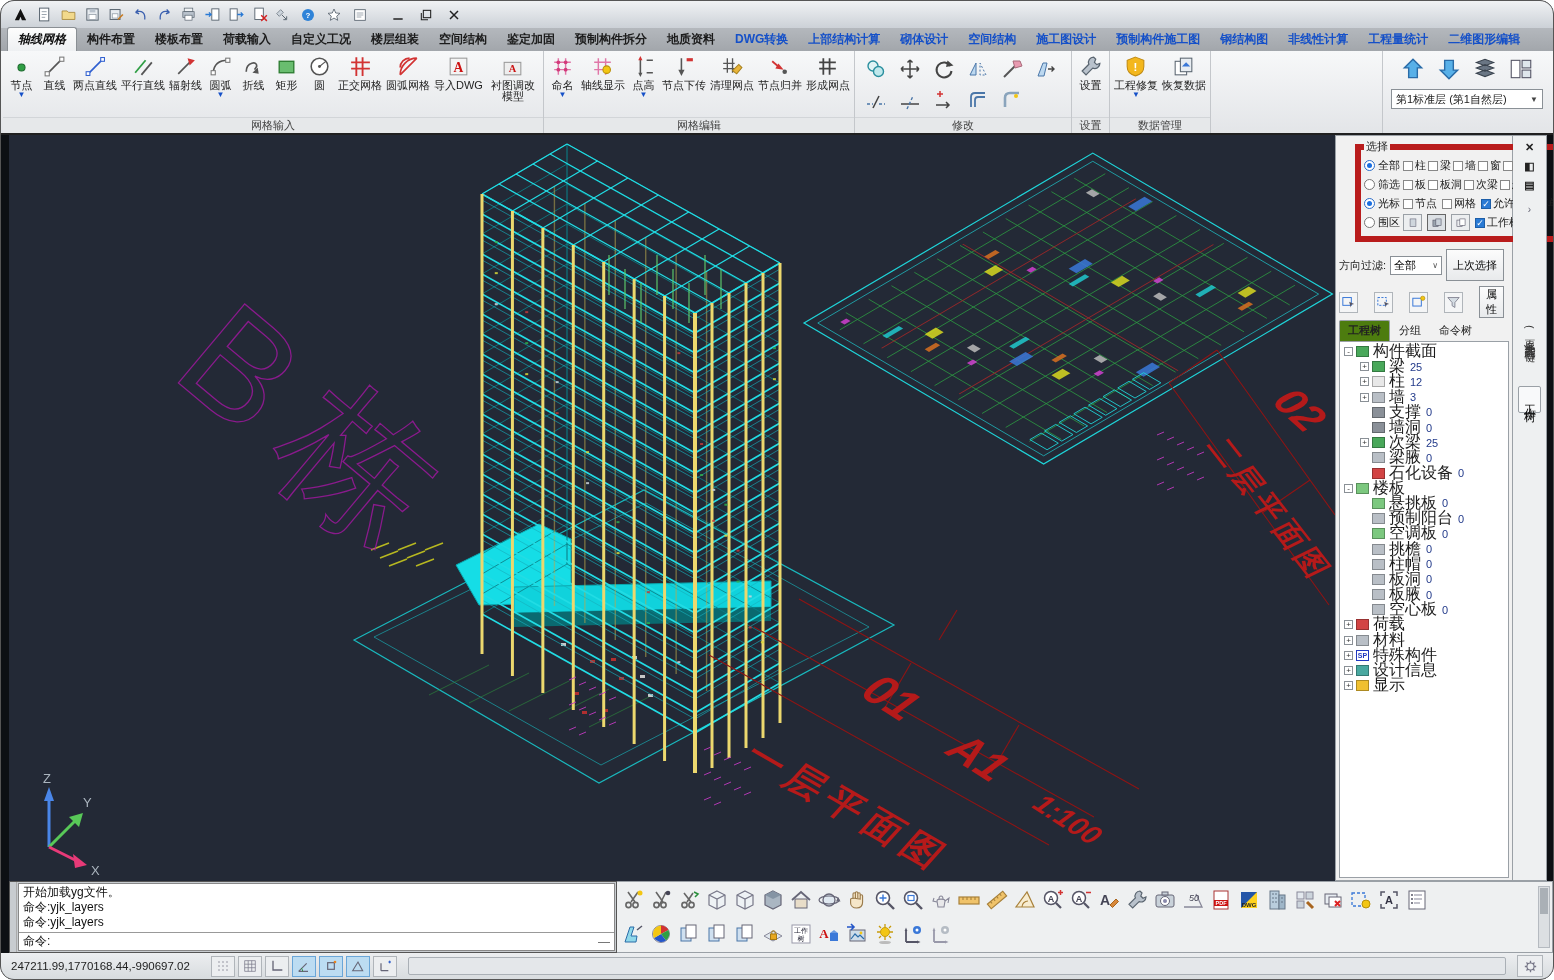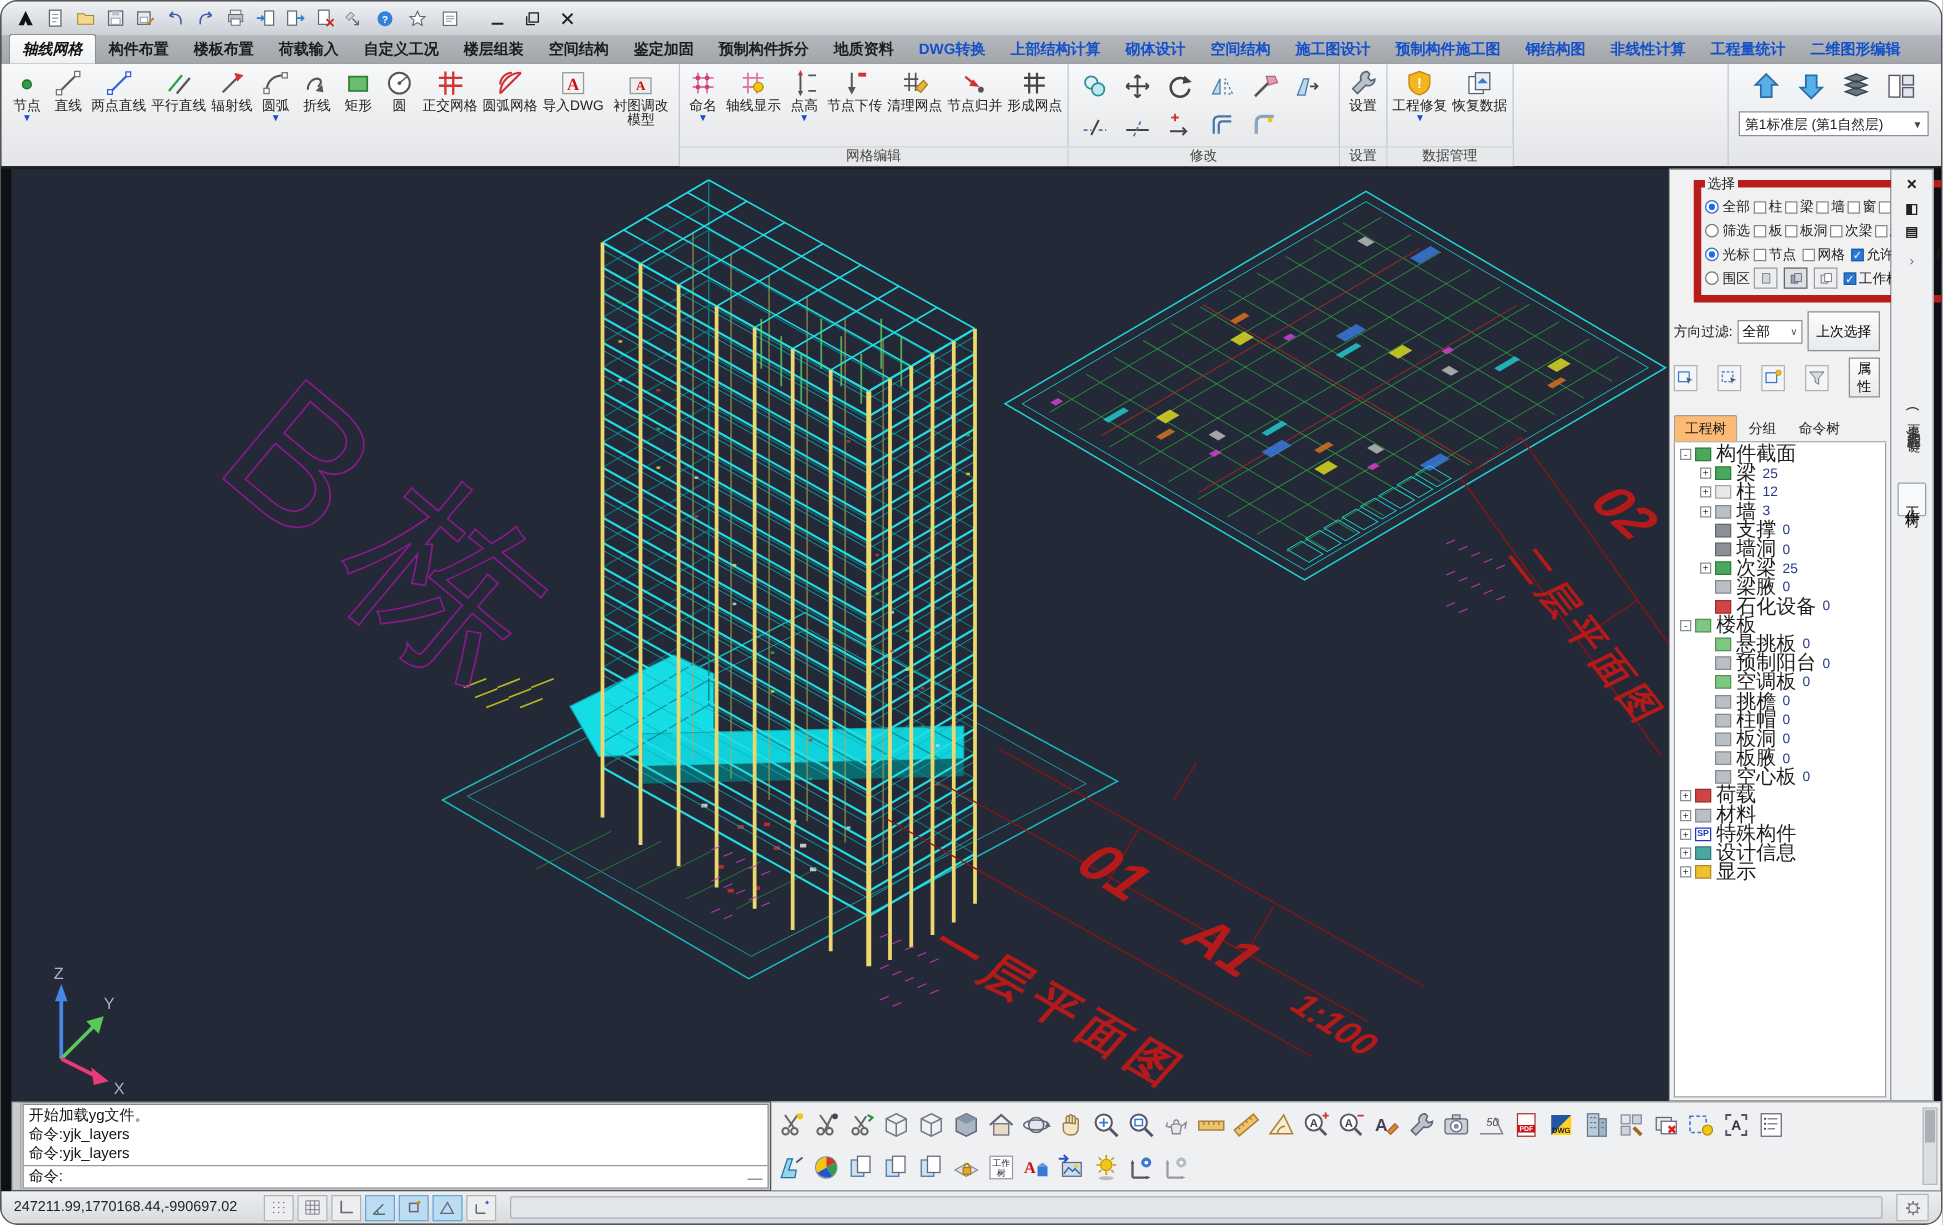--- a/index.html
+++ b/index.html
@@ -55,26 +55,26 @@
   .cbx[data-chk="true"]{background:#2a7ad4;border-color:#1d5ea8;}
   .lab{font-size:11px;color:#222;}
   .ck{display:flex;align-items:center;gap:2px;margin-right:2px;}
   .modebtn{width:19px;height:17px;border:1px solid #9aa0a6;background:#eceef0;display:flex;align-items:center;justify-content:center;margin-right:2px;}
   .modebtn svg{width:14px;height:14px;}
   .modebtn.pressed{background:#dde1e5;border-color:#666;}
   .dirrow{display:flex;align-items:center;gap:4px;margin:3px 0;}
   .dirsel{width:52px;height:19px;border:1px solid #8a9096;background:#fff;display:flex;align-items:center;padding:0 3px;}
   .dirsel .cap{margin-left:auto;font-size:8px;color:#555;}
   .pbtn{border:1px solid #8a9096;background:linear-gradient(#fcfcfc,#e8eaec);height:32px;padding:0 6px;font-size:11px;display:flex;align-items:center;}
-  .iconrow{display:flex;align-items:center;gap:16px;margin:2px 0 16px;text-align:right;}
+  .iconrow{display:flex;align-items:center;gap:16px;margin:2px 0 4px;text-align:right;}
   .ibtn{width:23px;height:21px;border:1px solid #b0b5ba;background:#f4f5f6;display:flex;align-items:center;justify-content:center;}
   .ibtn svg{width:17px;height:17px;}
   .ptabs{display:flex;align-items:flex-end;height:20px;border-bottom:1px solid #9aa0a6;}
   .ptab{padding:2px 8px 3px;font-size:11px;color:#222;border:1px solid transparent;border-bottom:none;}
-  .ptab.active{background:#fdba74;border-color:#9aa0a6;border-radius:2px 2px 0 0;font-weight:normal;}
+  .ptab.active{background:#4d7c0f;border-color:#9aa0a6;border-radius:2px 2px 0 0;font-weight:bold;}
   .tree{flex:1;background:#fff;border:1px solid #9aa0a6;border-top:none;overflow:hidden;padding:2px 0 0 4px;}
   .trow{display:flex;align-items:center;height:15.2px;white-space:nowrap;}
   .trow[data-lv="1"]{margin-left:16px;}
   .texp{width:9px;height:9px;border:1px solid #8a9096;background:#fff;font-size:8px;line-height:7px;text-align:center;color:#333;margin-right:3px;flex:none;}
   .texp[data-exp=""]{visibility:hidden;}
   .ticn{width:13px;height:11px;margin-right:4px;flex:none;border:1px solid rgba(0,0,0,.28);display:flex;align-items:center;justify-content:center;font-size:7px;font-weight:bold;color:#2038c0;}
   .ticn[data-tint="green"]{background:#49a85a;}
   .ticn[data-tint="ltgreen"]{background:#7cc87f;}
   .ticn[data-tint="gray"]{background:#b9bfc6;}
   .ticn[data-tint="dkgray"]{background:#8a9098;}
@@ -823,20 +823,21 @@
           </div>
 
           <div class="rbtn">
             <svg class="ic">
               <use href="#i-bgdwg"></use>
             </svg>
             <span class="rlbl">衬图调改模型</span>
             <span class="rarr" data-arr="false">▼</span>
           </div>
         </div>
+      <div class="rgname">网格输入</div>
     </div>
     <div class="rgroup">
       <div class="rbtns">
 
           <div class="rbtn">
             <svg class="ic">
               <use href="#i-pinkgrid"></use>
             </svg>
             <span class="rlbl">命名</span>
             <span class="rarr" data-arr="true">▼</span>

